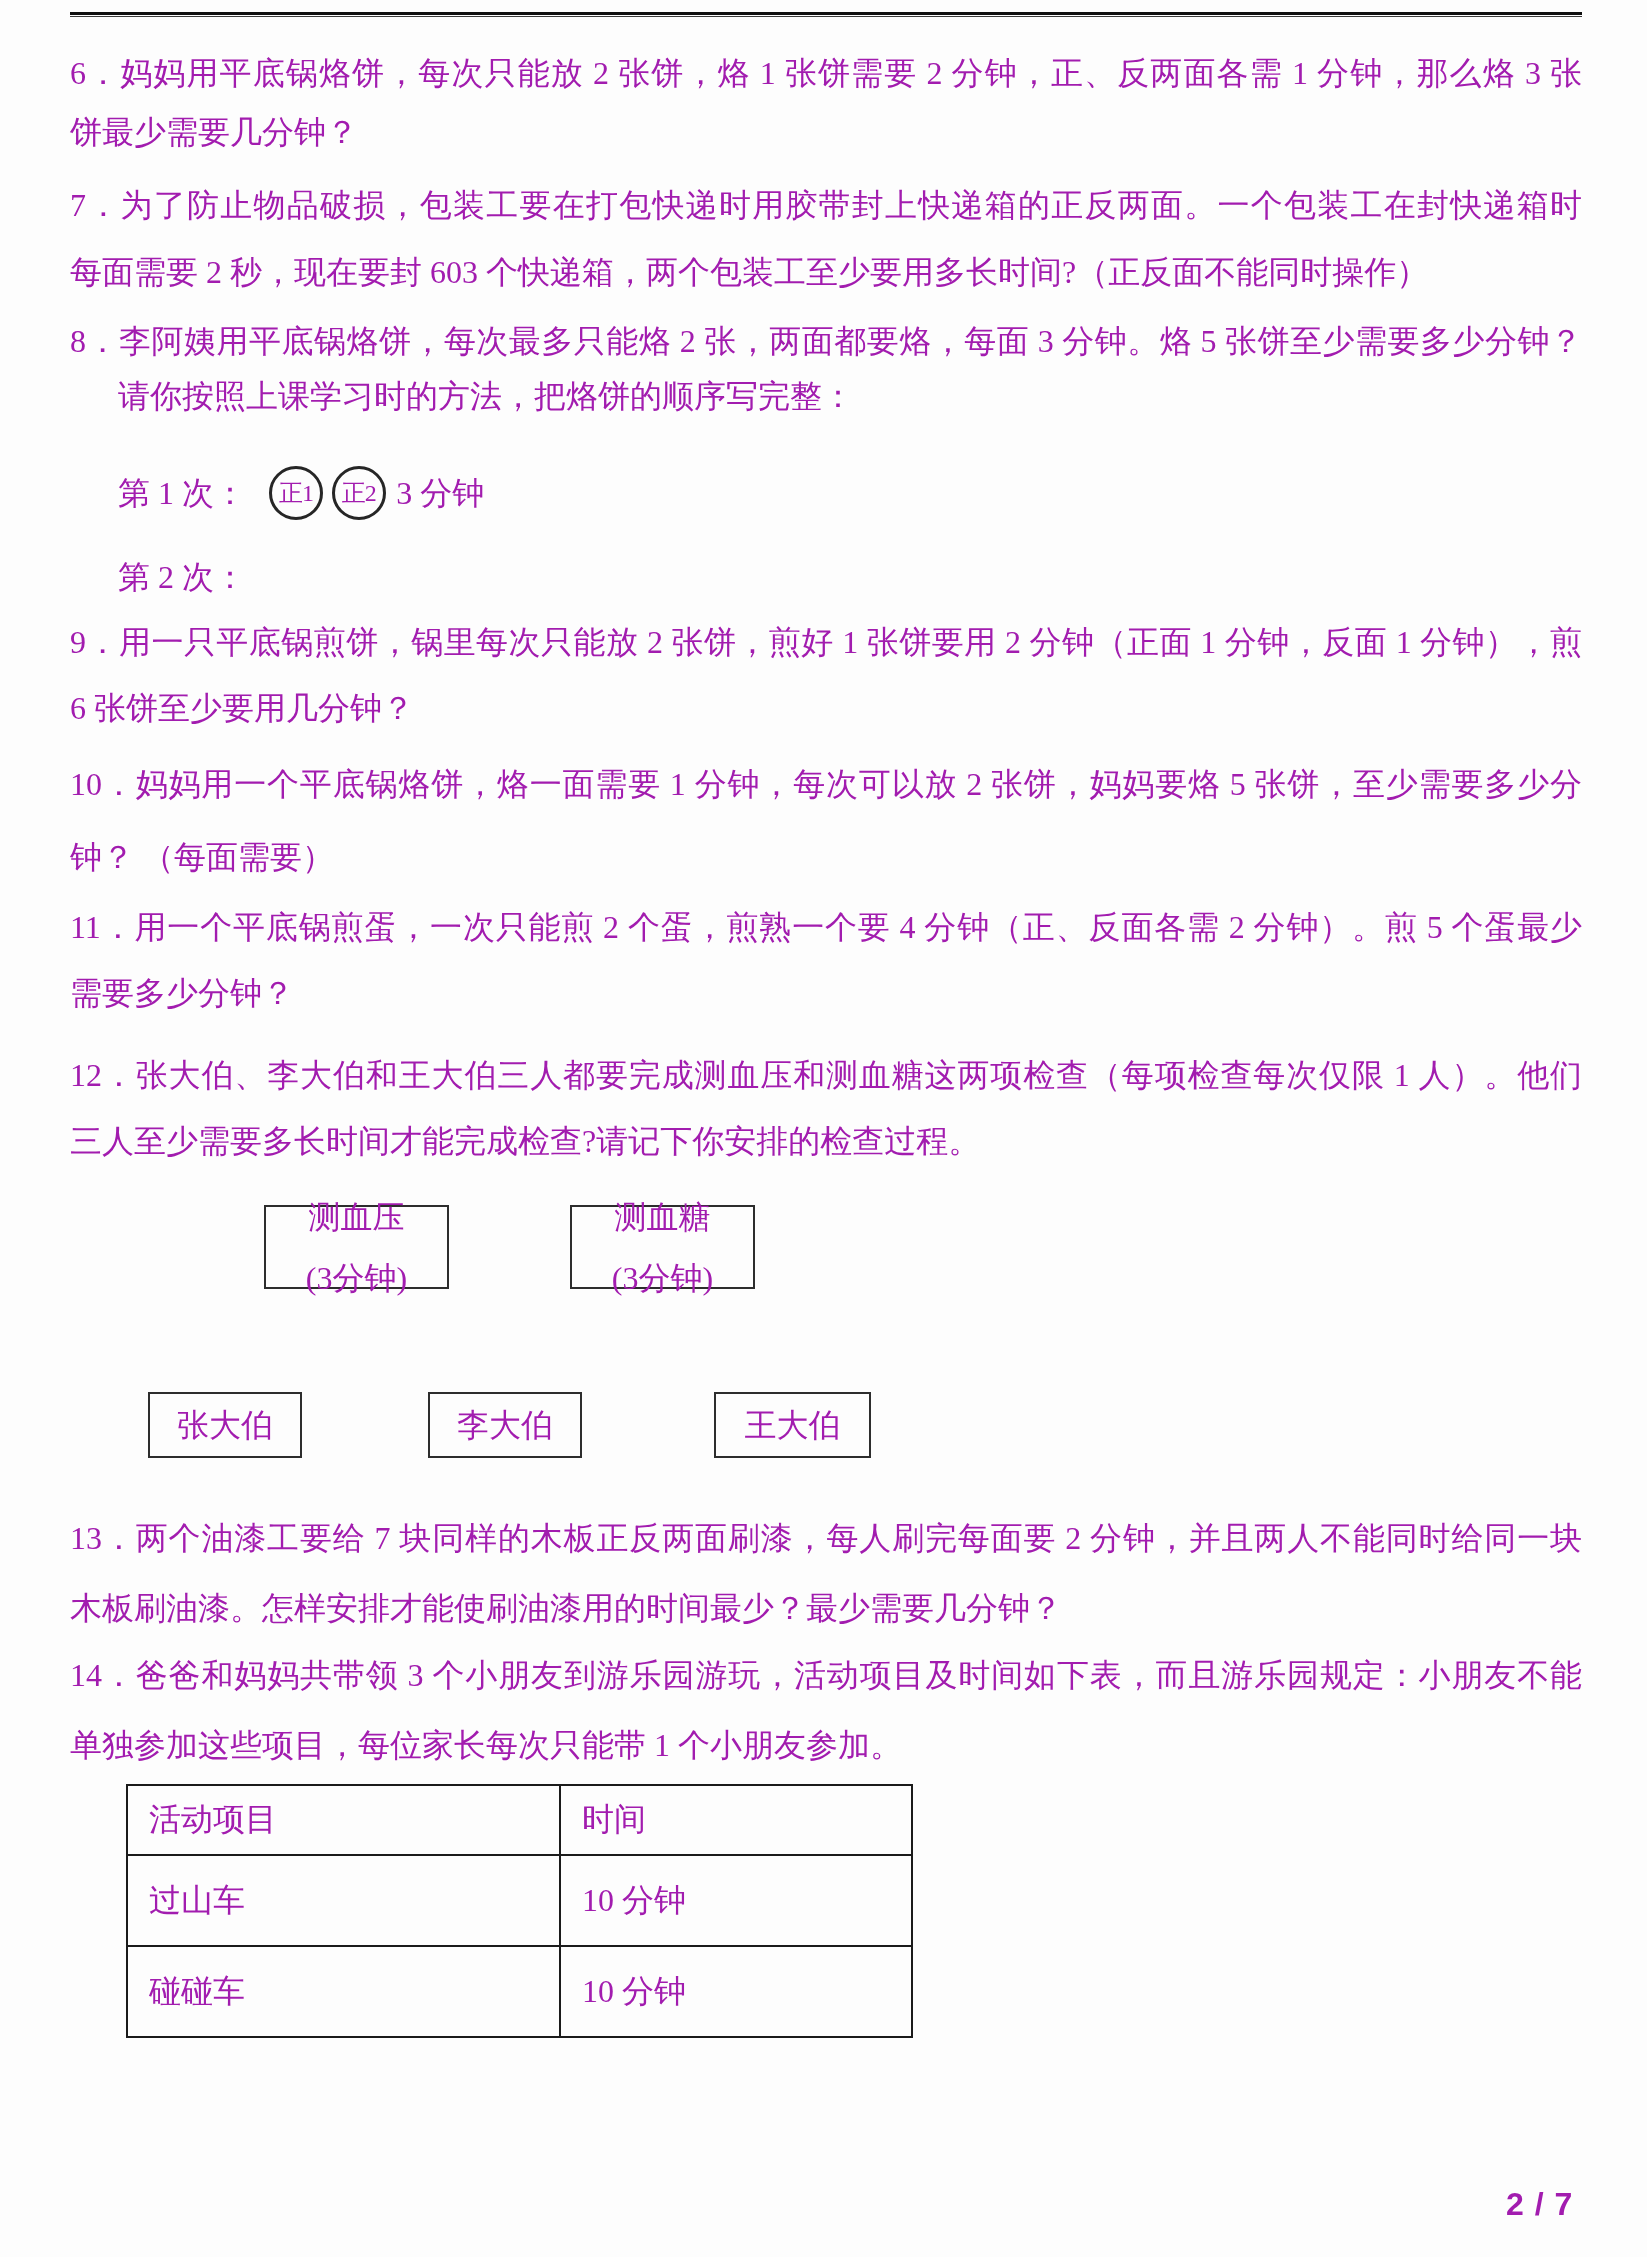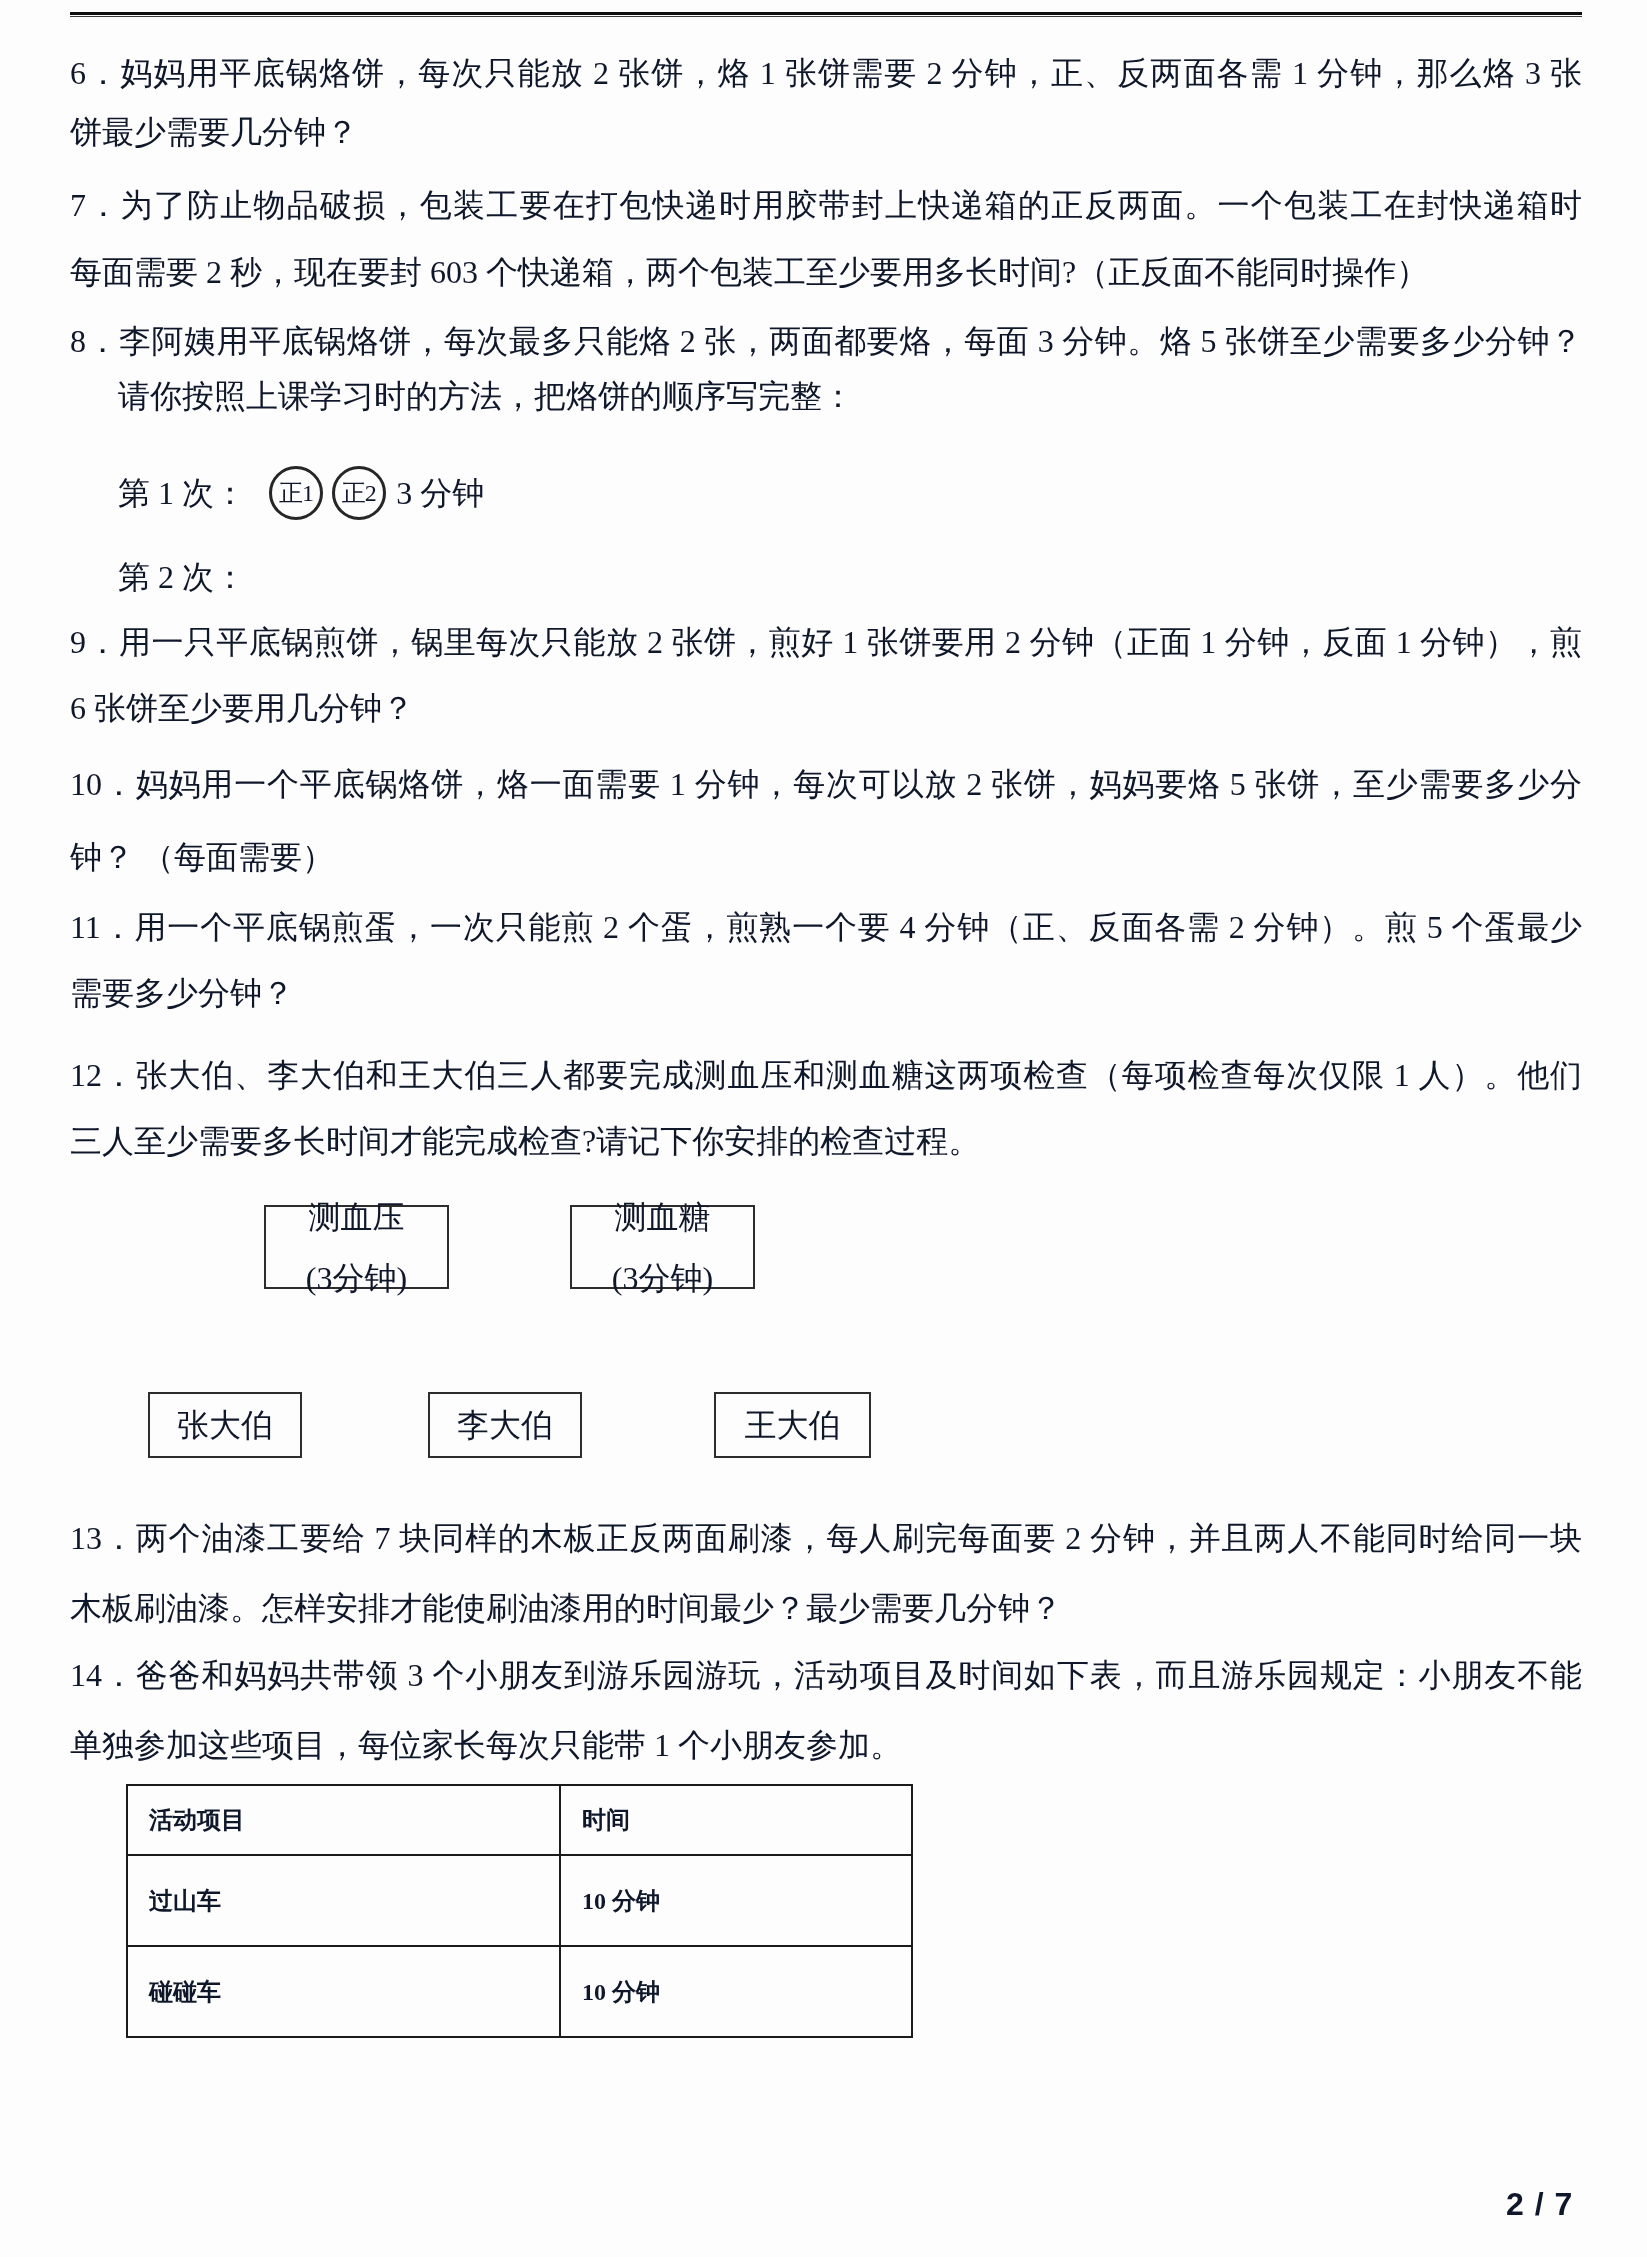--- a/index.html
+++ b/index.html
@@ -1,21 +1,21 @@
 <!DOCTYPE html>
 <html><head>
 <meta charset="utf-8">
 <style>
   html,body{margin:0;padding:0;}
   body{background:#e8e8e8;}
   .page{
     position:relative;
     width:1647px;height:2257px;
     background:#fdfdfd;
-    color:#0f172a;
+    color:#a21caf;
     font-family:"Liberation Serif","DejaVu Serif",serif;
     font-size:32px;
     overflow:hidden;
   }
   .top-rule{
     position:absolute;left:70px;top:11.6px;width:1512px;height:1.9px;
     border-top:3.9px solid #0f0f0f;border-bottom:1.9px solid #3a3a3a;
   }
   .ln{
     position:absolute;left:70px;width:1512px;height:68px;
@@ -40,22 +40,21 @@
   .coin-suffix{line-height:64px;margin-left:1.9px;}
   .dbox{
     position:absolute;border:2.9px solid #2d2d2d;box-sizing:border-box;
     display:flex;flex-direction:column;align-items:center;justify-content:center;
     text-align:center;background:transparent;gap:21px;
   }
   .dbox .bl{line-height:40px;}
   .sched{position:absolute;left:126px;top:1784px;border-collapse:collapse;table-layout:fixed;}
   .sched td{
     border:2.9px solid #1b1b1b;padding:0 0 0 21px;vertical-align:middle;
-    font-size:24px;
-    font-weight:bold;
+    font-size:32px;
   }
   .sched .c1{width:410px;}
   .sched .c2{width:329px;}
   .sched .rh{height:70px;}
   .sched .rb{height:91px;padding-left:44px;}
   .footer{
     position:absolute;left:1506px;top:2170px;width:106px;height:68px;
     line-height:68px;font-family:"Liberation Sans","DejaVu Sans",sans-serif;
     font-weight:bold;font-size:32px;letter-spacing:1px;
   }

